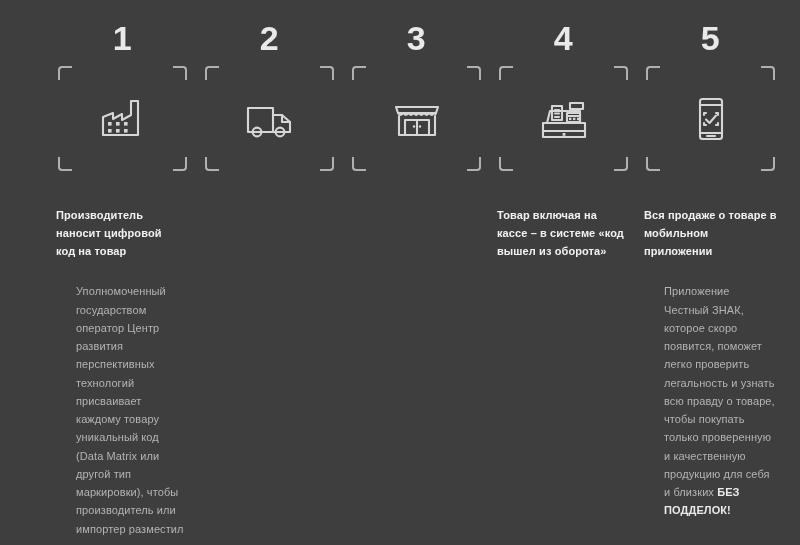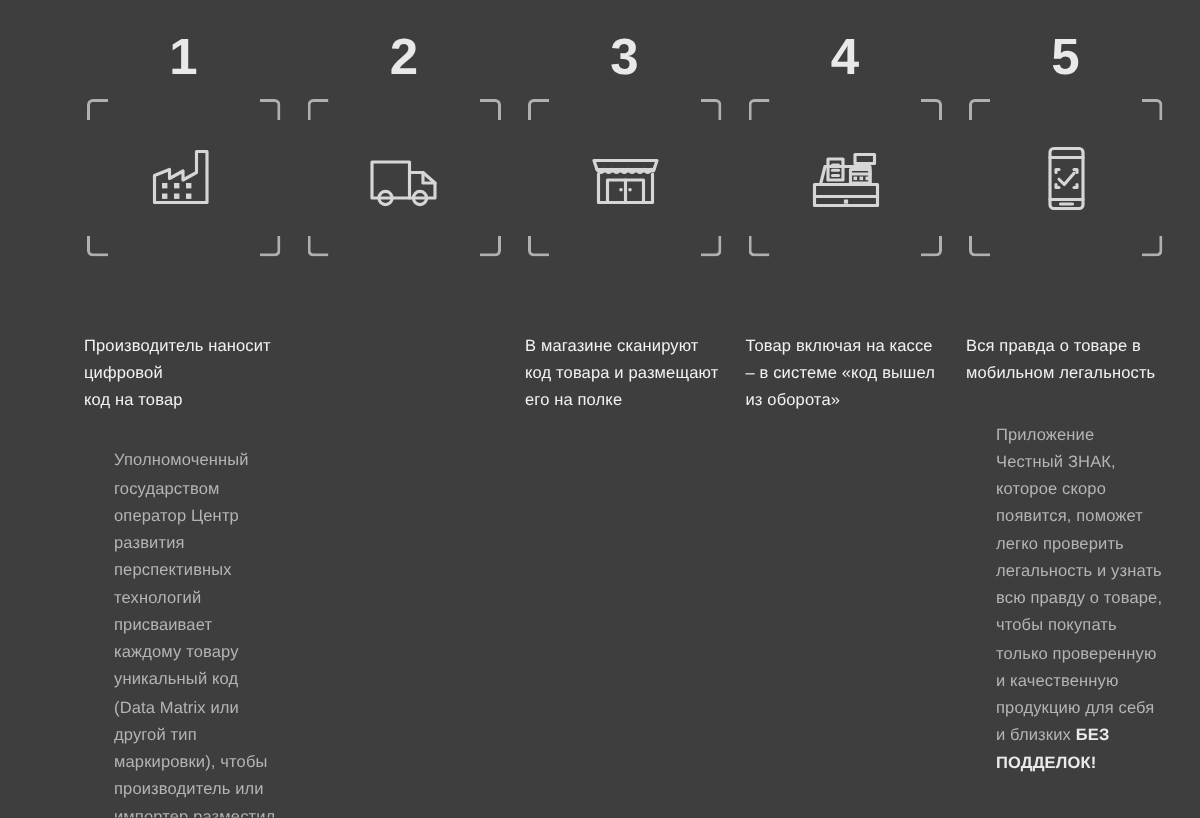--- a/index.html
+++ b/index.html
@@ -81,23 +81,23 @@
     stroke: #d6d6d6;
     fill: none;
     stroke-width: 2.1;
     stroke-linecap: round;
     stroke-linejoin: round;
   }
   .icon-svg .solid { fill: #d6d6d6; stroke: none; }
 
   
   .step-title {
-    margin-top: 52px;
+    margin-top: 36px;
     font-size: 11px;
-    font-weight: normal;
+    font-weight: bold;
     line-height: 1.62;
     color: #f2f2f2;
     letter-spacing: 0.1px;
   }
 
   
   .step-body {
     margin-top: 22px;
     font-size: 11px;
     font-weight: normal;
@@ -165,21 +165,20 @@
         <svg class="icon-svg" viewBox="0 0 60 60">
           <path d="M9 18 H51 L49 24 H11 Z"></path>
           <path d="M11 24 q2.6 4 5.2 0 q2.6 4 5.2 0 q2.6 4 5.2 0 q2.6 4 5.2 0 q2.6 4 5.2 0 q2.6 4 5.2 0 q2.6 4 5.2 0 q1.3 2 1.6 0"></path>
           <path d="M12 27 V46 H48 V27"></path>
           <path d="M18 31 H42 V46 H18 Z"></path>
           <path d="M30 31 V46"></path>
           <circle class="solid" cx="27" cy="37.5" r="1.2"></circle>
           <circle class="solid" cx="33" cy="37.5" r="1.2"></circle>
         </svg>
       </div>
-      <div class="step-title">В магазине сканируют код товара и размещают его на полке</div>
     </div>
 
     <div class="step">
       <div class="step-number">4</div>
       <div class="icon-frame">
         <span class="corner tl"></span>
         <span class="corner tr"></span>
         <span class="corner bl"></span>
         <span class="corner br"></span>
         <svg class="icon-svg" viewBox="0 0 60 60">
@@ -215,18 +214,18 @@
           <path d="M19 16 H41"></path>
           <path d="M19 44 H41"></path>
           <path d="M26 47 H34"></path>
           <path d="M25 24 H23 V26"></path>
           <path d="M35 24 H37 V26"></path>
           <path d="M25 36 H23 V34"></path>
           <path d="M35 36 H37 V34"></path>
           <path d="M25 30.5 L28.5 34 L35 26.5"></path>
         </svg>
       </div>
-      <div class="step-title">Вся правда о товаре в мобильном легальность</div>
+      <div class="step-title">Вся продаже о товаре в мобильном приложении</div>
       <div class="step-body">Приложение Честный ЗНАК, которое скоро появится, поможет легко проверить легальность и узнать всю правду о товаре, чтобы покупать только проверенную и качественную продукцию для себя и близких <span class="emphasis">БЕЗ ПОДДЕЛОК!</span></div>
     </div>
 
   </div>
 </div>
 
 </body></html>

